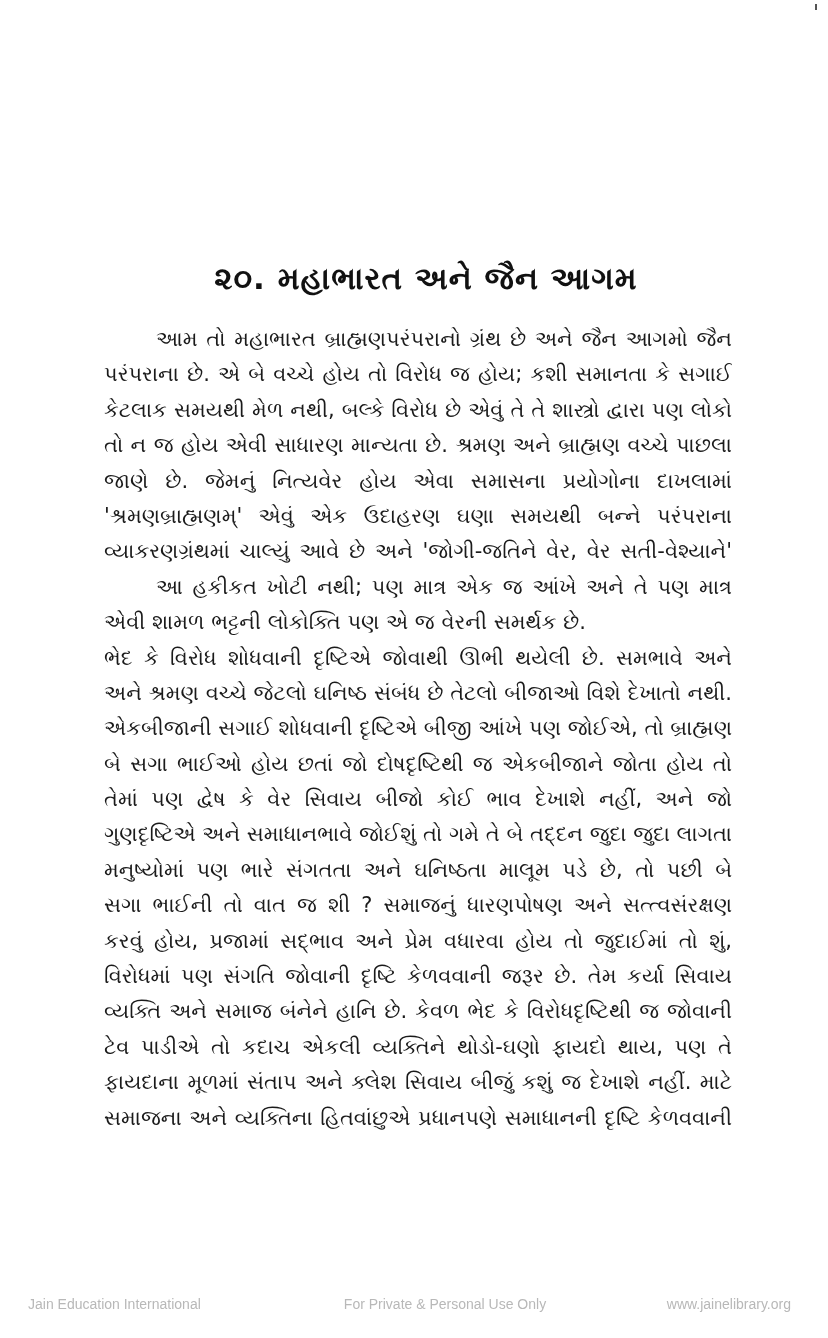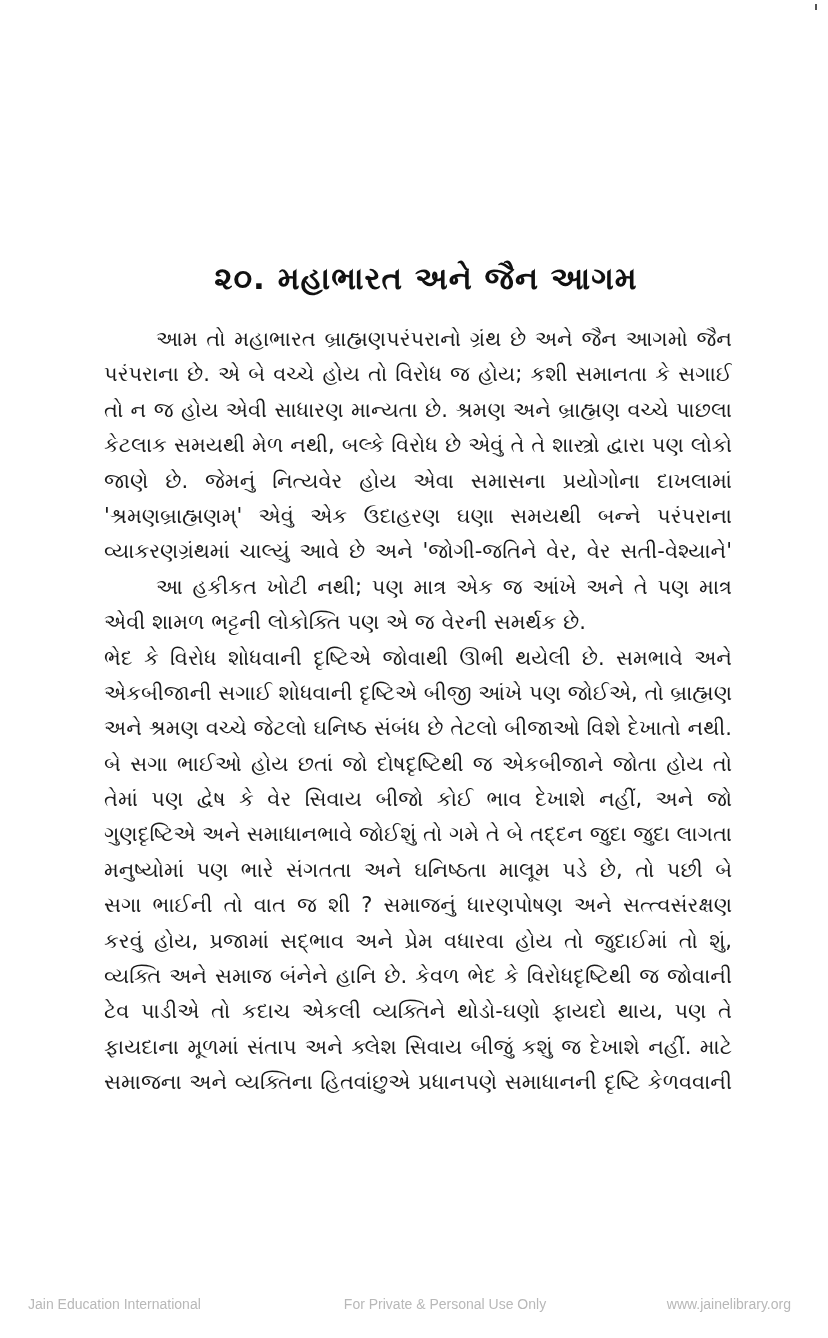--- a/index.html
+++ b/index.html
@@ -87,37 +87,38 @@
 
 <div class="page">
   <div class="corner-mark"></div>
 
   <h1 class="chapter-title">૨૦. મહાભારત અને જૈન આગમ</h1>
 
   <div class="body-text">
 
     <span class="line indent">આમ તો મહાભારત બ્રાહ્મણપરંપરાનો ગ્રંથ છે અને જૈન આગમો જૈન</span>
     <span class="line">પરંપરાના છે. એ બે વચ્ચે હોય તો વિરોધ જ હોય; કશી સમાનતા કે સગાઈ</span>
+    <span class="line">કેટલાક સમયથી મેળ નથી, બલ્કે વિરોધ છે એવું તે તે શાસ્ત્રો દ્વારા પણ લોકો</span>
     <span class="line">તો ન જ હોય એવી સાધારણ માન્યતા છે. શ્રમણ અને બ્રાહ્મણ વચ્ચે પાછલા</span>
-    <span class="line">કેટલાક સમયથી મેળ નથી, બલ્કે વિરોધ છે એવું તે તે શાસ્ત્રો દ્વારા પણ લોકો</span>
     <span class="line">જાણે છે. જેમનું નિત્યવેર હોય એવા સમાસના પ્રયોગોના દાખલામાં</span>
     <span class="line">'શ્રમણબ્રાહ્મણમ્' એવું એક ઉદાહરણ ઘણા સમયથી બન્ને પરંપરાના</span>
     <span class="line">વ્યાકરણગ્રંથમાં ચાલ્યું આવે છે અને 'જોગી-જતિને વેર, વેર સતી-વેશ્યાને'</span>
     <span class="line indent">આ હકીકત ખોટી નથી; પણ માત્ર એક જ આંખે અને તે પણ માત્ર</span>
 
     <span class="line last">એવી શામળ ભટ્ટની લોકોક્તિ પણ એ જ વેરની સમર્થક છે.</span>
     <span class="line">ભેદ કે વિરોધ શોધવાની દૃષ્ટિએ જોવાથી ઊભી થયેલી છે. સમભાવે અને</span>
+    <span class="line">અને શ્રમણ વચ્ચે જેટલો ઘનિષ્ઠ સંબંધ છે તેટલો બીજાઓ વિશે દેખાતો નથી.</span>
     <span class="line">એકબીજાની સગાઈ શોધવાની દૃષ્ટિએ બીજી આંખે પણ જોઈએ, તો બ્રાહ્મણ</span>
-    <span class="line">અને શ્રમણ વચ્ચે જેટલો ઘનિષ્ઠ સંબંધ છે તેટલો બીજાઓ વિશે દેખાતો નથી.</span>
     <span class="line">બે સગા ભાઈઓ હોય છતાં જો દોષદૃષ્ટિથી જ એકબીજાને જોતા હોય તો</span>
     <span class="line">તેમાં પણ દ્વેષ કે વેર સિવાય બીજો કોઈ ભાવ દેખાશે નહીં, અને જો</span>
     <span class="line">ગુણદૃષ્ટિએ અને સમાધાનભાવે જોઈશું તો ગમે તે બે તદ્દન જુદા જુદા લાગતા</span>
     <span class="line">મનુષ્યોમાં પણ ભારે સંગતતા અને ઘનિષ્ઠતા માલૂમ પડે છે, તો પછી બે</span>
     <span class="line">સગા ભાઈની તો વાત જ શી ? સમાજનું ધારણપોષણ અને સત્ત્વસંરક્ષણ</span>
     <span class="line">કરવું હોય, પ્રજામાં સદ્ભાવ અને પ્રેમ વધારવા હોય તો જુદાઈમાં તો શું,</span>
+    <span class="line">વિરોધમાં પણ સંગતિ જોવાની દૃષ્ટિ કેળવવાની જરૂર છે. તેમ કર્યા સિવાય</span>
     <span class="line">વ્યક્તિ અને સમાજ બંનેને હાનિ છે. કેવળ ભેદ કે વિરોધદૃષ્ટિથી જ જોવાની</span>
     <span class="line">ટેવ પાડીએ તો કદાચ એકલી વ્યક્તિને થોડો-ઘણો ફાયદો થાય, પણ તે</span>
     <span class="line">ફાયદાના મૂળમાં સંતાપ અને ક્લેશ સિવાય બીજું કશું જ દેખાશે નહીં. માટે</span>
     <span class="line">સમાજના અને વ્યક્તિના હિતવાંછુએ પ્રધાનપણે સમાધાનની દૃષ્ટિ કેળવવાની</span>
   </div>
 
   <div class="footer">
     <span class="f-left">Jain Education International</span>
     <span class="f-mid">For Private &amp; Personal Use Only</span>
     <span class="f-right">www.jainelibrary.org</span>

